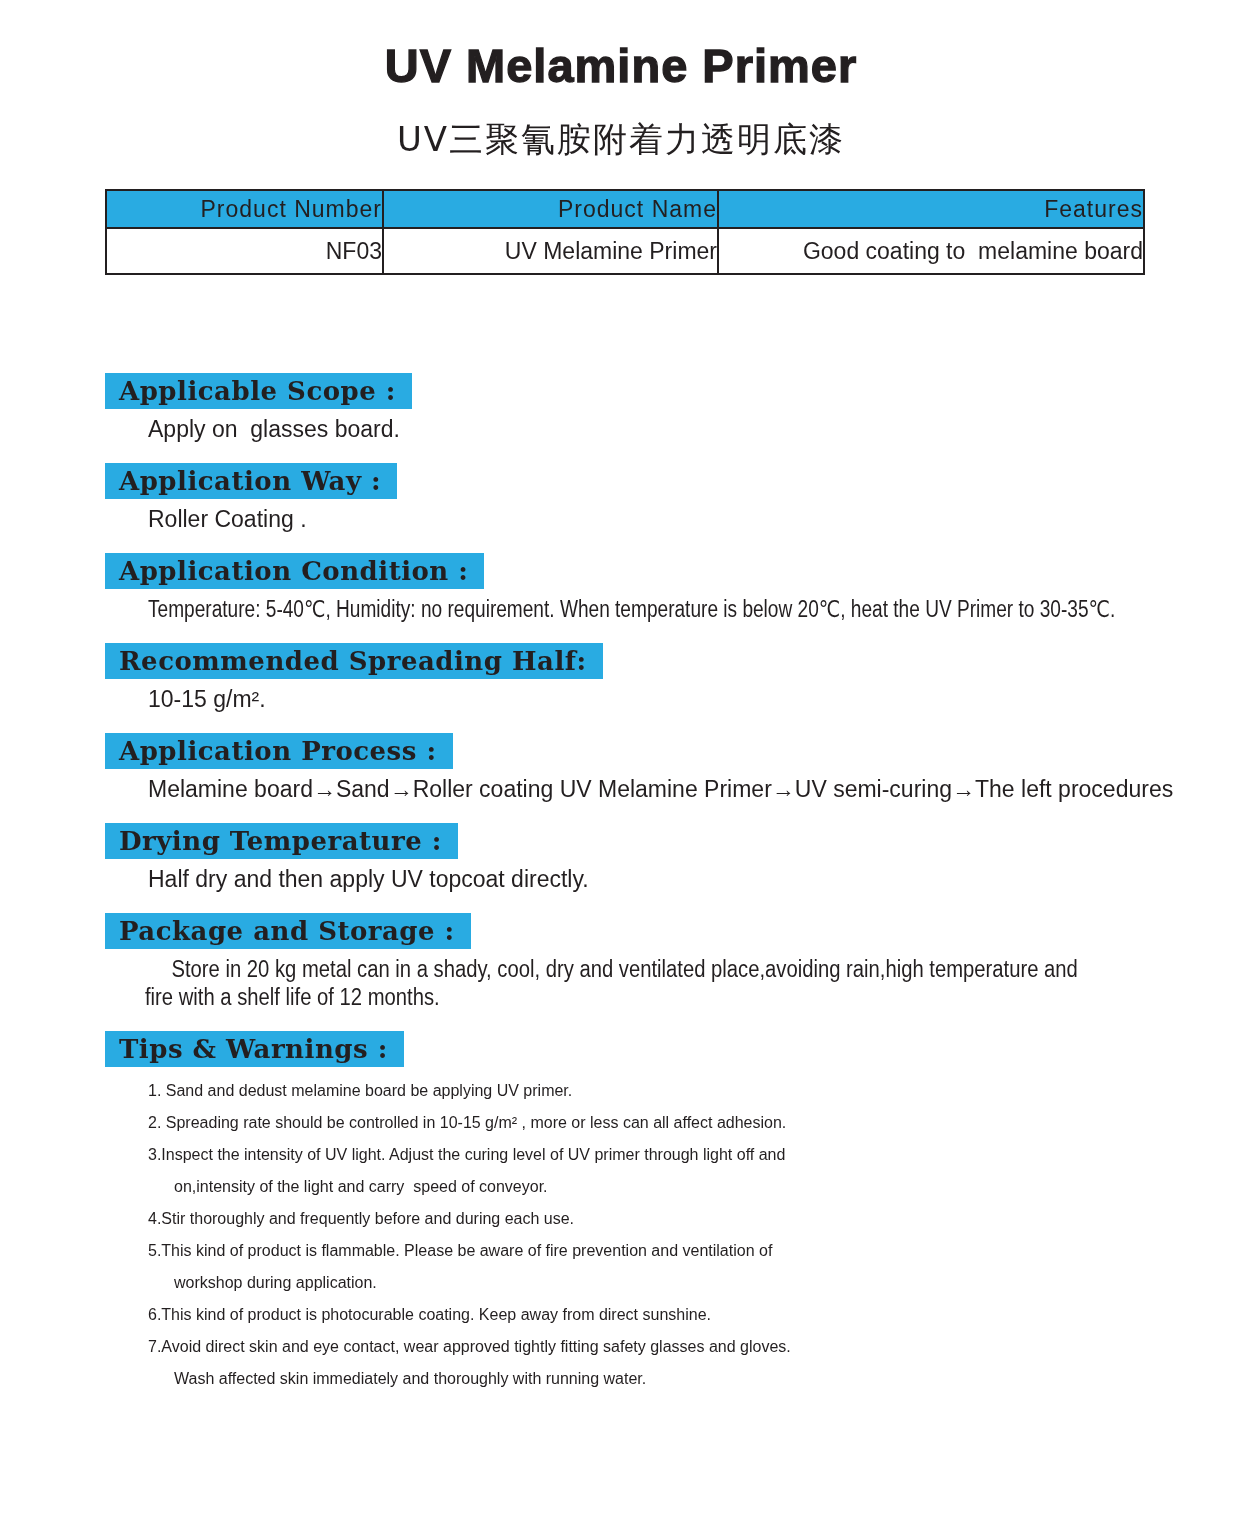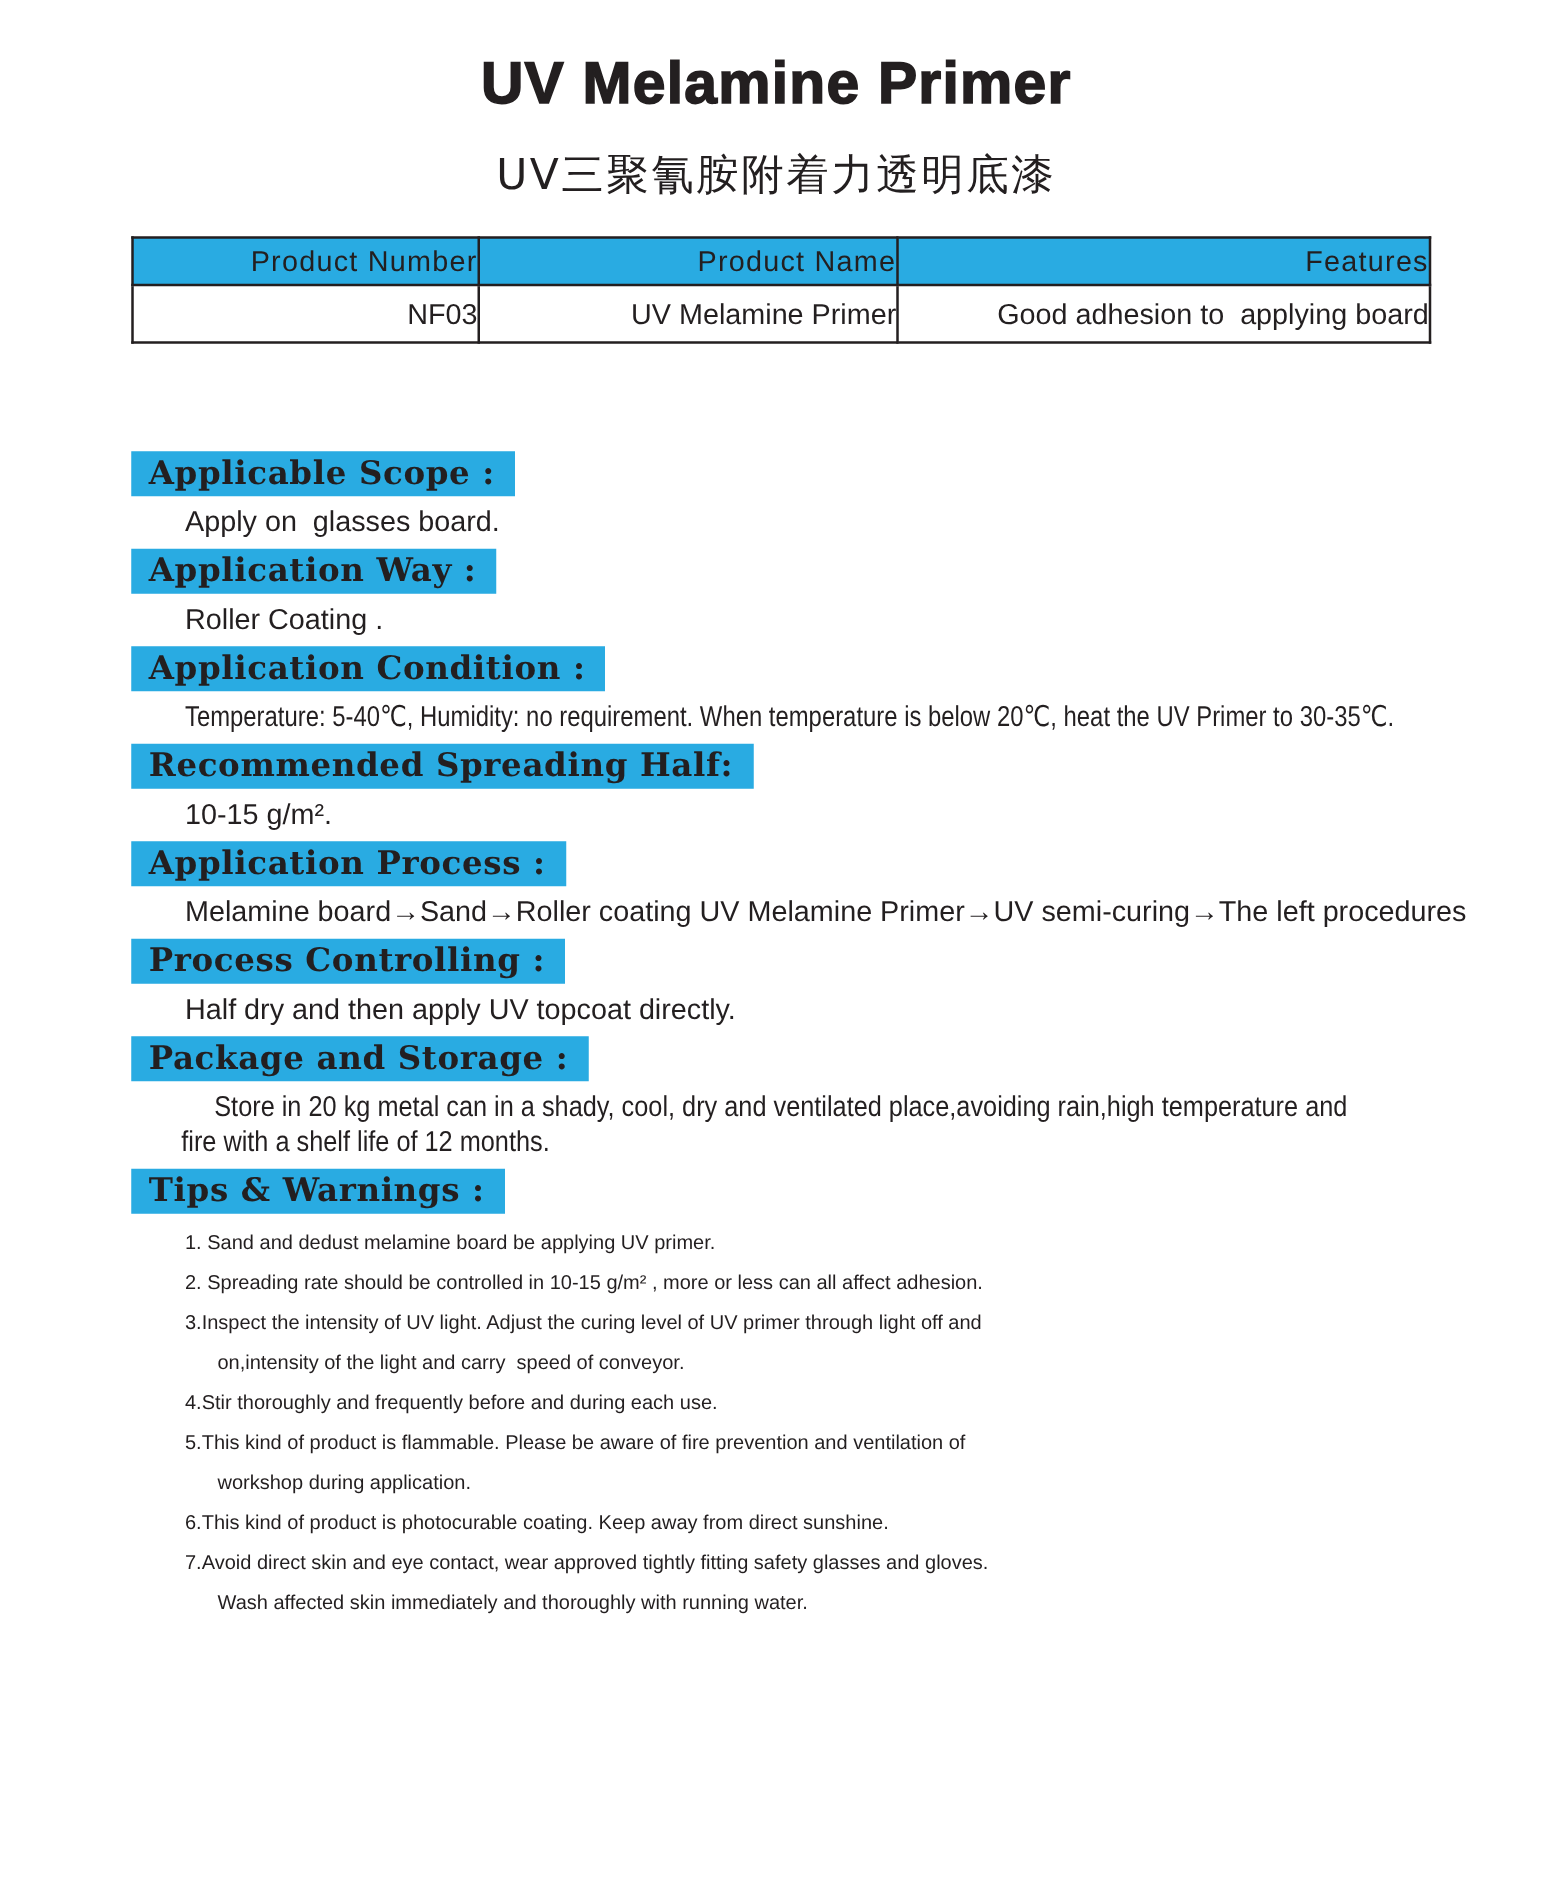--- a/index.html
+++ b/index.html
@@ -32,21 +32,21 @@
   .spec-table th { background:var(--accent); height:38px; letter-spacing:1px; }
   .spec-table td { height:46px; }
   .col-num  { width:277px; }
   .col-name { width:335px; }
   .col-feat { width:426px; }
 
   .sections { margin:86px 0 0 105px; width:1100px; }
   .sec-head {
     display:inline-block; background:var(--accent); color:var(--ink);
     font-family:"DejaVu Serif",serif; font-weight:bold; font-size:26px;
-    line-height:36px; padding:0 16px 0 14px; margin:0 0 6px 0;
+    line-height:36px; padding:0 16px 0 14px; margin:12px 0 6px 0;
     letter-spacing:0.5px;
   }
   .sec-body {
     font-size:23px; line-height:28px; margin:0 0 8px 43px;
     white-space:pre-wrap;
   }
   .narrow-line {
     white-space:nowrap;
     transform:scaleX(0.83); transform-origin:0 50%;
   }
@@ -76,21 +76,21 @@
     </colgroup>
     <tbody>
         <tr>
       <th>Product Number</th>
       <th>Product Name</th>
       <th>Features</th>
     </tr>
     <tr>
       <td>NF03</td>
       <td>UV Melamine Primer</td>
-      <td>Good adhesion to  applying board</td>
+      <td>Good coating to  melamine board</td>
     </tr>
   </tbody>
     </table>
 
   <div class="sections">
 
     <div>
       <div class="sec-head">Applicable Scope :</div>
       <div class="sec-body">Apply on  glasses board.</div>
     </div>
@@ -109,21 +109,21 @@
       <div class="sec-head">Recommended Spreading Half:</div>
       <div class="sec-body">10-15 g/m².</div>
     </div>
 
     <div>
       <div class="sec-head">Application Process :</div>
       <div class="sec-body">Melamine board→Sand→Roller coating UV Melamine Primer→UV semi-curing→The left procedures</div>
     </div>
 
     <div>
-      <div class="sec-head">Process Controlling :</div>
+      <div class="sec-head">Drying Temperature :</div>
       <div class="sec-body">Half dry and then apply UV topcoat directly.</div>
     </div>
 
     <div>
       <div class="sec-head">Package and Storage :</div>
       <div class="sec-body narrow-block">Store in 20 kg metal can in a shady, cool, dry and ventilated place,avoiding rain,high temperature and
 fire with a shelf life of 12 months.</div>
     </div>
 
     <div>

